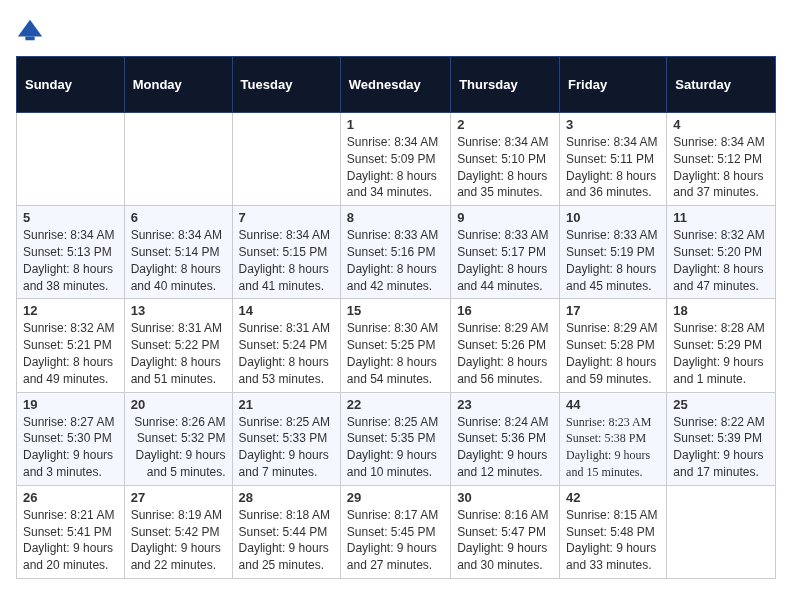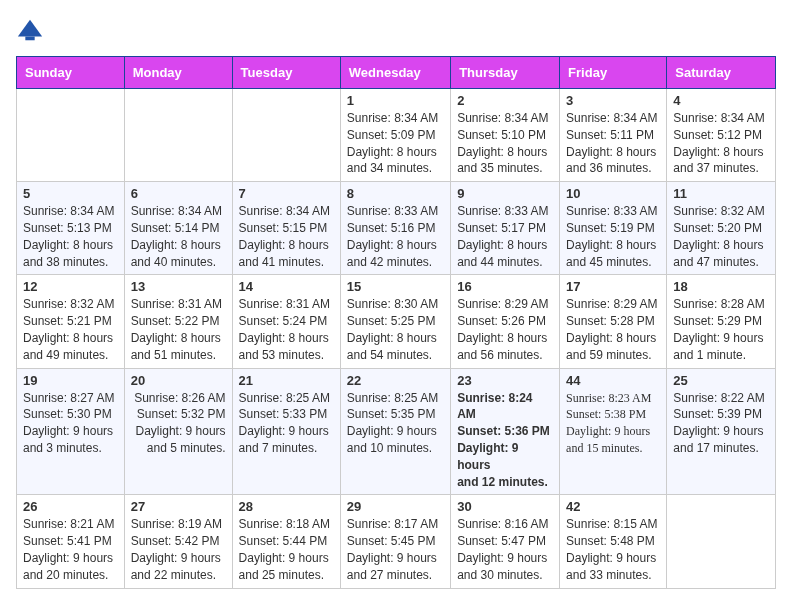--- a/index.html
+++ b/index.html
@@ -50,25 +50,25 @@
     }
     .subtitle {
       font-size: 15px;
       color: #555;
     }
     table {
       width: 100%;
       border-collapse: collapse;
     }
     thead tr th {
-      background: #d946ef;
+      background: #0f172a;
       color: #fff;
       font-size: 13px;
       font-weight: bold;
-      padding: 8px 8px;
+      padding: 20px 8px;
       text-align: left;
       border: 1px solid #1a4499;
     }
     tbody tr td {
       border: 1px solid #ccc;
       vertical-align: top;
       padding: 4px 6px;
       width: 113px;
       min-height: 70px;
     }
@@ -286,21 +286,21 @@
         </td>
         <td>
           <span class="day-number">22</span>
           <div class="day-info" style="white-space: pre-line;">Sunrise: 8:25 AM
 Sunset: 5:35 PM
 Daylight: 9 hours
 and 10 minutes.</div>
         </td>
         <td>
           <span class="day-number">23</span>
-          <div class="day-info" style="white-space: pre-line; font-weight: bold;">Sunrise: 8:24 AM
+          <div class="day-info" style="white-space: pre-line;">Sunrise: 8:24 AM
 Sunset: 5:36 PM
 Daylight: 9 hours
 and 12 minutes.</div>
         </td>
         <td>
           <span class="day-number">44</span>
           <div class="day-info" style="white-space: pre-line; font-family: Liberation Serif, serif;">Sunrise: 8:23 AM
 Sunset: 5:38 PM
 Daylight: 9 hours
 and 15 minutes.</div>

